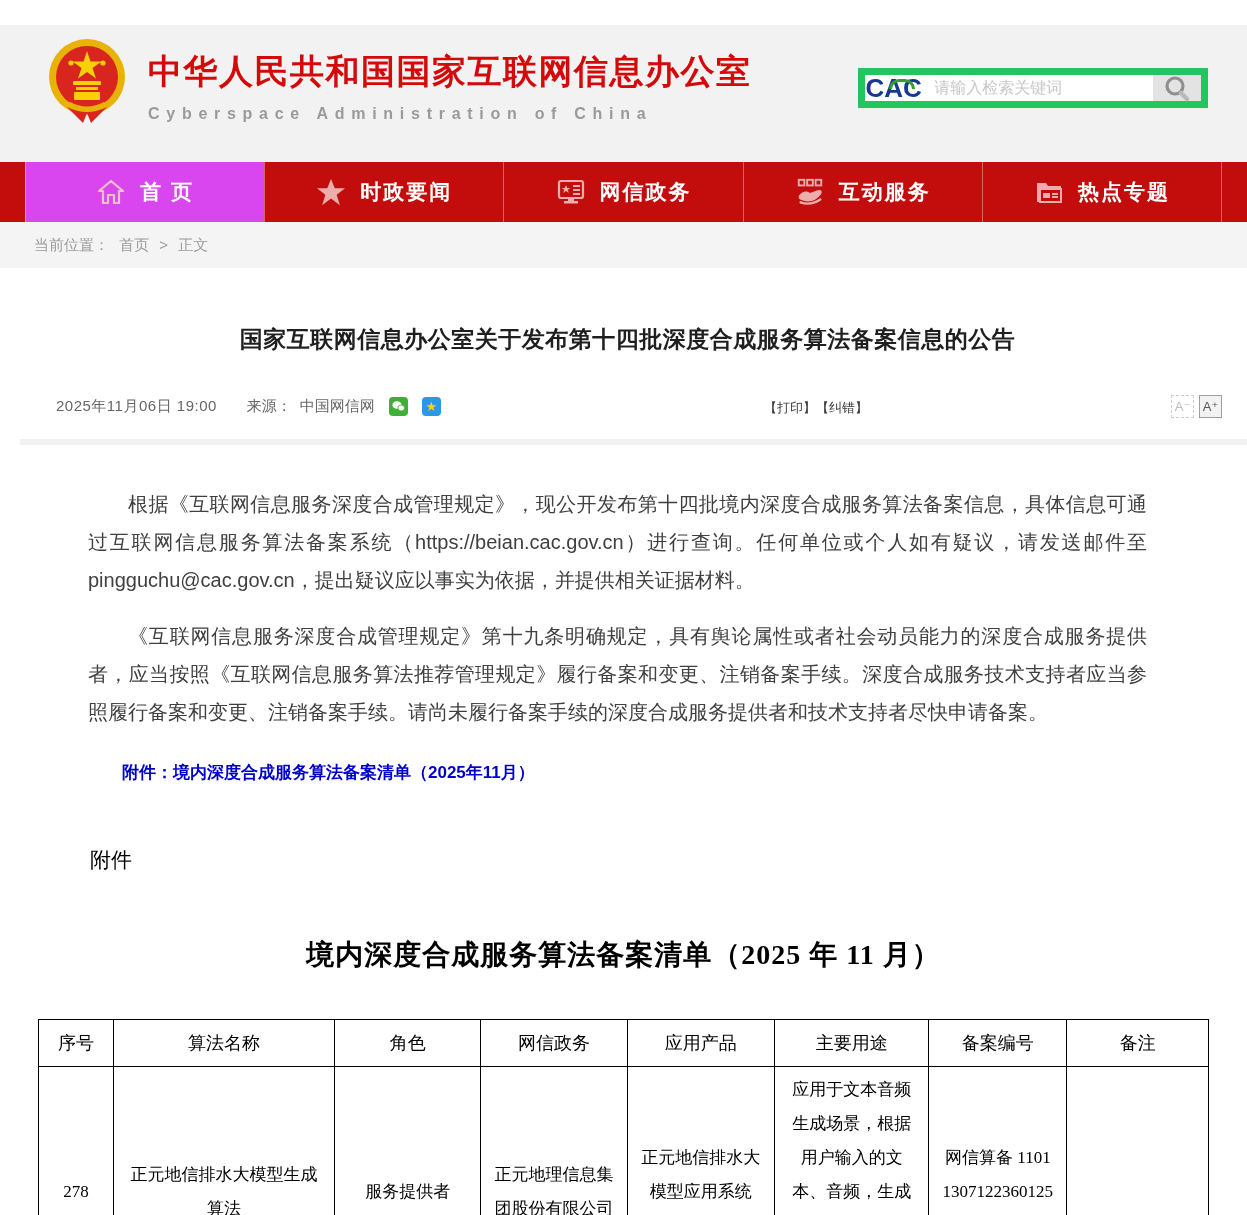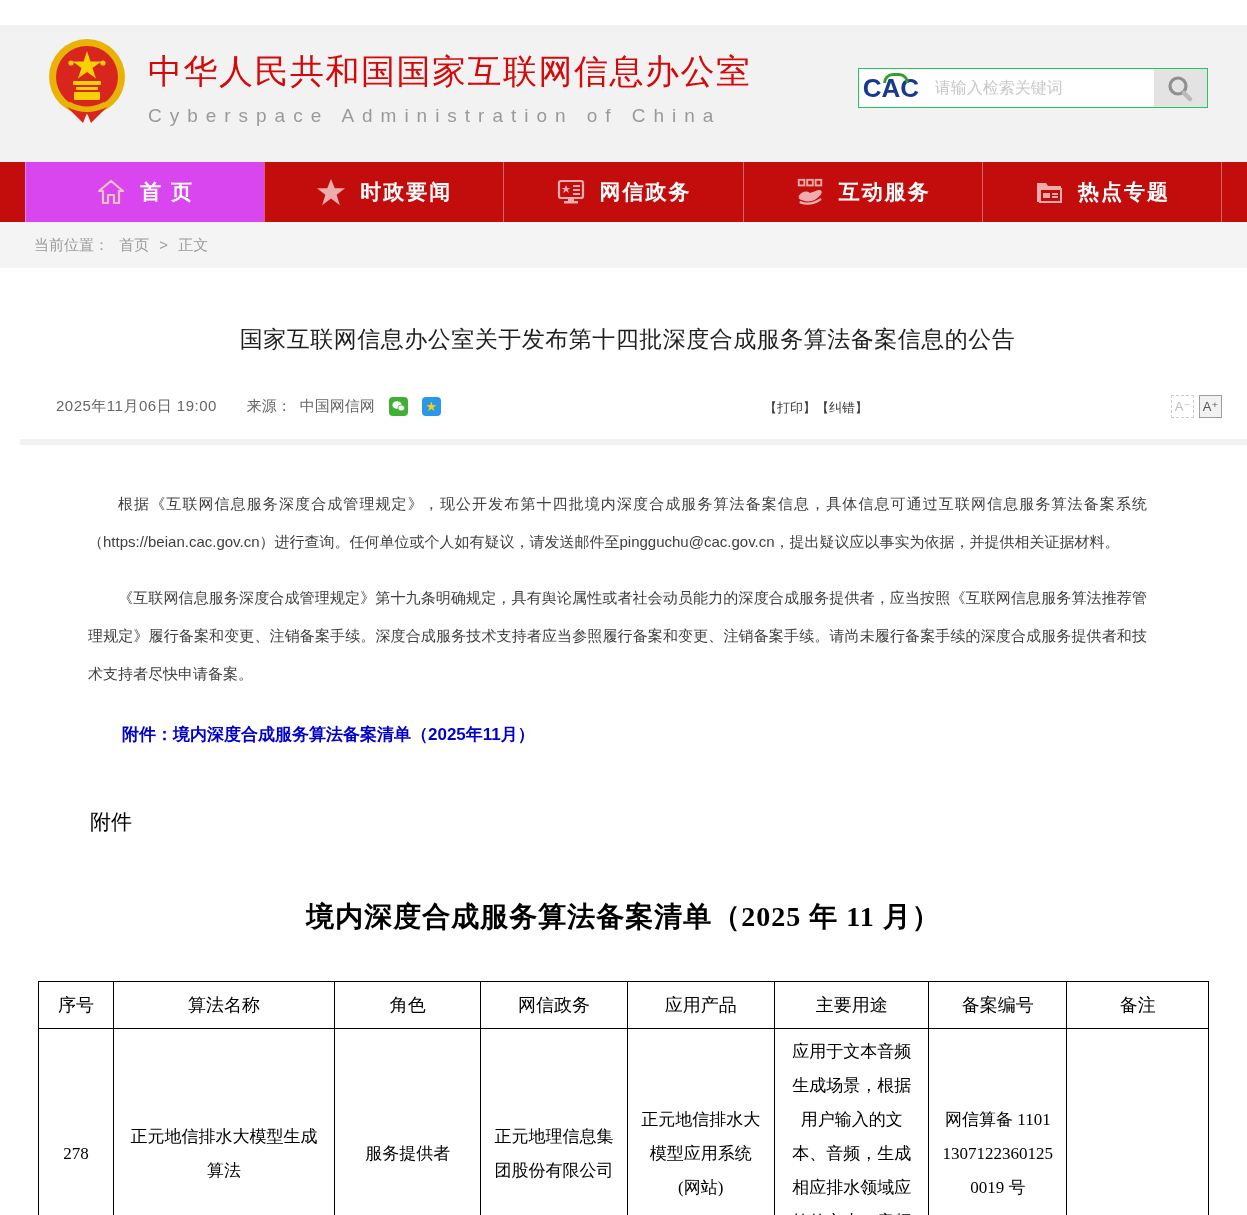--- a/index.html
+++ b/index.html
@@ -6,24 +6,24 @@
   html,body { width:1247px; }
   body {
     height:1215px; overflow:hidden; background:#fff;
     font-family:"Liberation Sans","DejaVu Sans",sans-serif;
   }
   
   .topstrip { height:25px; background:#fff; }
   .header { height:137px; background:#f2f2f2; position:relative; }
   .emblem { position:absolute; left:47px; top:12px; width:80px; height:88px; }
   .site-titles { position:absolute; left:148px; top:24px; width:640px; }
-  .site-title-zh { font-size:34px; font-weight:normal; color:#d40a0a; letter-spacing:1.5px; white-space:nowrap; }
-  .site-title-en { margin-top:10px; font-size:19px; color:#9a9a9a; letter-spacing:0.42em; white-space:nowrap; }
+  .site-title-zh { font-size:34px; font-weight:bold; color:#d40a0a; letter-spacing:1.5px; white-space:nowrap; }
+  .site-title-en { margin-top:10px; font-size:16px; color:#9a9a9a; letter-spacing:0.42em; white-space:nowrap;font-weight:bold; }
   .searchbar { position:absolute; right:39px; top:43px; width:350px; height:40px;
-               background:#fff; border:1px solid #22c55e; display:flex; align-items:stretch; }
+               background:#fff; border:7px solid #22c55e; display:flex; align-items:stretch; }
   .logo-box { width:72px; display:flex; align-items:center; justify-content:center; position:relative; }
   .logo-text { font-size:26px; font-weight:bold; color:#173a8c; letter-spacing:0; line-height:1; }
   .logo-arc { position:absolute; top:4px; left:24px; width:26px; height:10px;
               border:3px solid #33a02c; border-bottom:none; border-radius:13px 13px 0 0; }
   .search-input { flex:1; border:none; outline:none; font-size:16px; color:#333; padding:0 12px;
                   font-family:"Liberation Sans",sans-serif; background:#fff; }
   .search-input::placeholder { color:#c8c8c8; }
   .search-btn { width:60px; background:#e3e3e3; border:none; display:flex; align-items:center;
                 justify-content:center; cursor:pointer; }
   
@@ -33,40 +33,40 @@
               border-left:1px solid rgba(255,255,255,0.35); cursor:pointer; }
   .nav-item:last-child { border-right:1px solid rgba(255,255,255,0.35); }
   .nav-item.active { background:#d946ef; }
   .nav-icon { width:30px; height:30px; display:flex; align-items:center; justify-content:center; }
   
   .breadcrumb { height:46px; background:#f4f4f4; line-height:46px; padding-left:34px;
                 font-size:15px; color:#9b9b9b; }
   .breadcrumb a { color:#9b9b9b; text-decoration:none; margin:0 6px; cursor:pointer; }
   
   .article { background:#fff; }
-  .article-title { text-align:center; font-size:23px; font-weight:normal; color:#1f1f1f;
+  .article-title { text-align:center; font-size:23px; font-weight:bold; color:#1f1f1f;
                    margin-top:56px; letter-spacing:0.5px;padding-left:8px; }
   .meta-row { position:relative; height:28px; margin-top:42px; }
   .meta-left { position:absolute; left:38px; top:0; font-size:15px; color:#666;
                display:flex; align-items:center; gap:8px; white-space:nowrap;margin-left:18px; }
   .meta-date { letter-spacing:0.5px; }
   .meta-source-label { margin-left:22px; }
   .share-icon { width:19px; height:19px; border-radius:4px; display:inline-flex;
                 align-items:center; justify-content:center; margin-left:6px; cursor:pointer; }
   .wechat { background:#3eb135; }
   .qzone  { background:#2a97e8; color:#ffd200; font-size:13px; }
   .meta-center { position:absolute; left:764px; top:2px; font-size:13px; color:#3d3d3d; cursor:pointer; }
   .font-btns { position:absolute; right:25px; top:-2px; display:flex; gap:5px; }
   .fbtn { width:23px; height:23px; font-size:13px; display:flex; align-items:center;
           justify-content:center; cursor:pointer; background:#fff; }
   .fbtn.minus { border:1px dashed #ccc; color:#bbb; }
   .fbtn.plus  { border:1px solid #9e9e9e; color:#555; background:#f2f2f2; }
   .meta-divider { height:6px; background:#f1f1f1; margin:14px 0 0 20px; }
   .body-text { padding:22px 100px 0 88px; }
-  .para { font-size:15px; color:#404040; line-height:38px; text-indent:2em;
+  .para { font-size:20px; color:#404040; line-height:38px; text-indent:2em;
           text-align:justify; margin-top:18px; }
   .attach-link { display:block; margin:30px 0 14px 2em; font-size:17px; font-weight:bold;
                  color:#0000cc; text-decoration:none; cursor:pointer; }
   
   .attach-section { font-family:"Liberation Serif","DejaVu Serif",serif; color:#000; }
   .attach-label { font-size:21px; margin:62px 0 0 90px; }
   .attach-table-title { text-align:center; font-size:28px; font-weight:bold; margin-top:62px;
                         letter-spacing:1px; }
   table.filing { border-collapse:collapse; margin:45px auto 0 38px; width:1171px;
                  font-size:17px; table-layout:fixed; }

